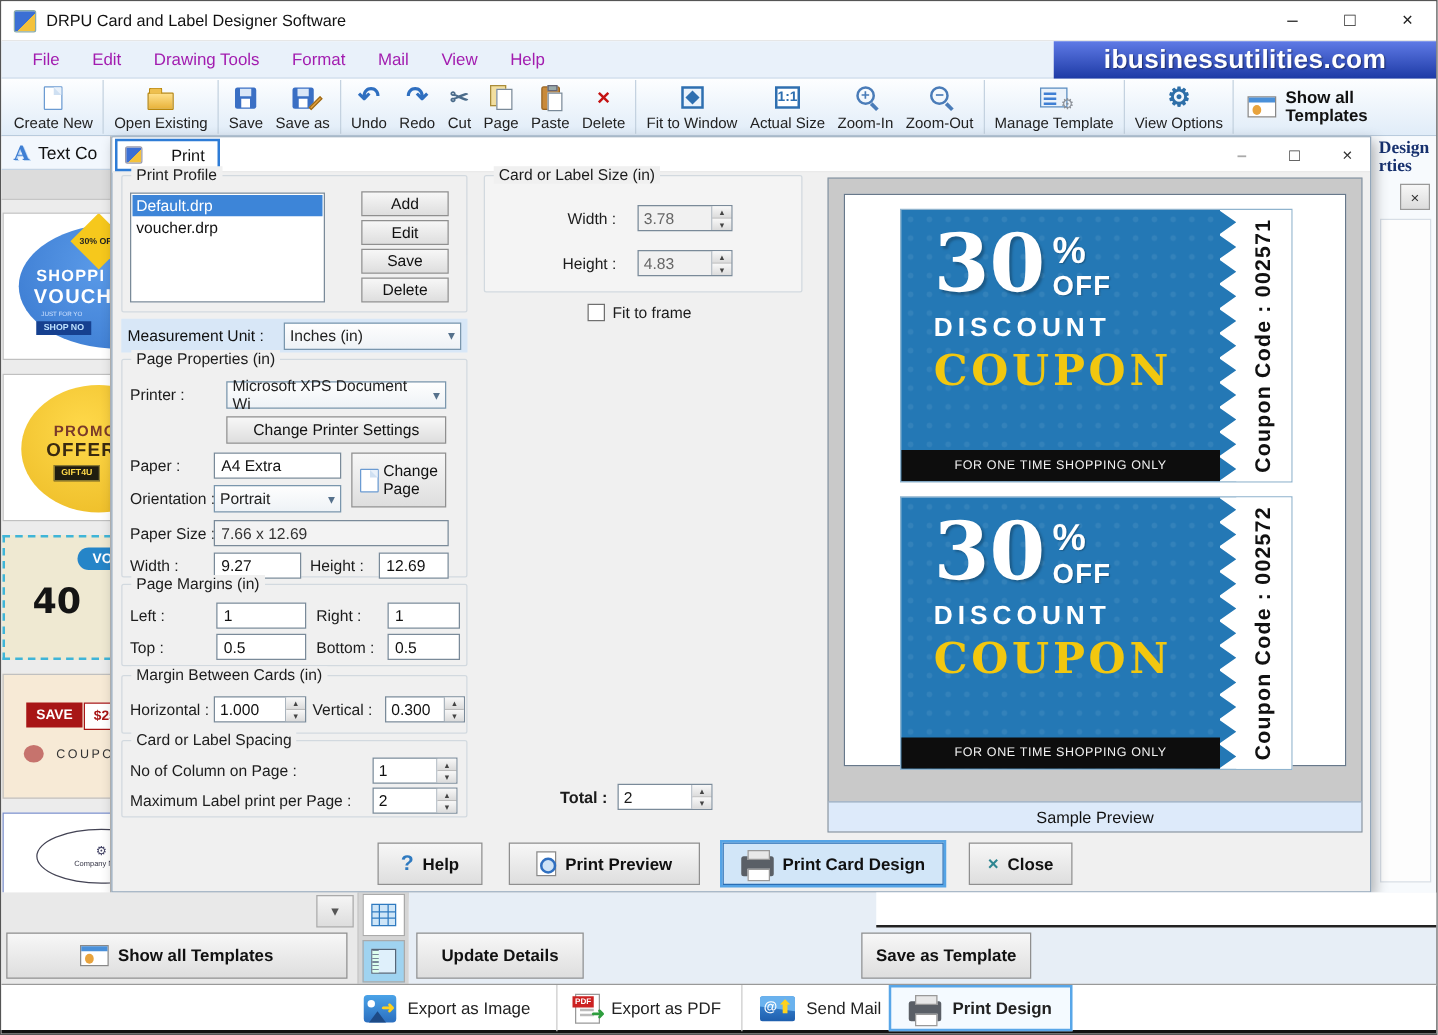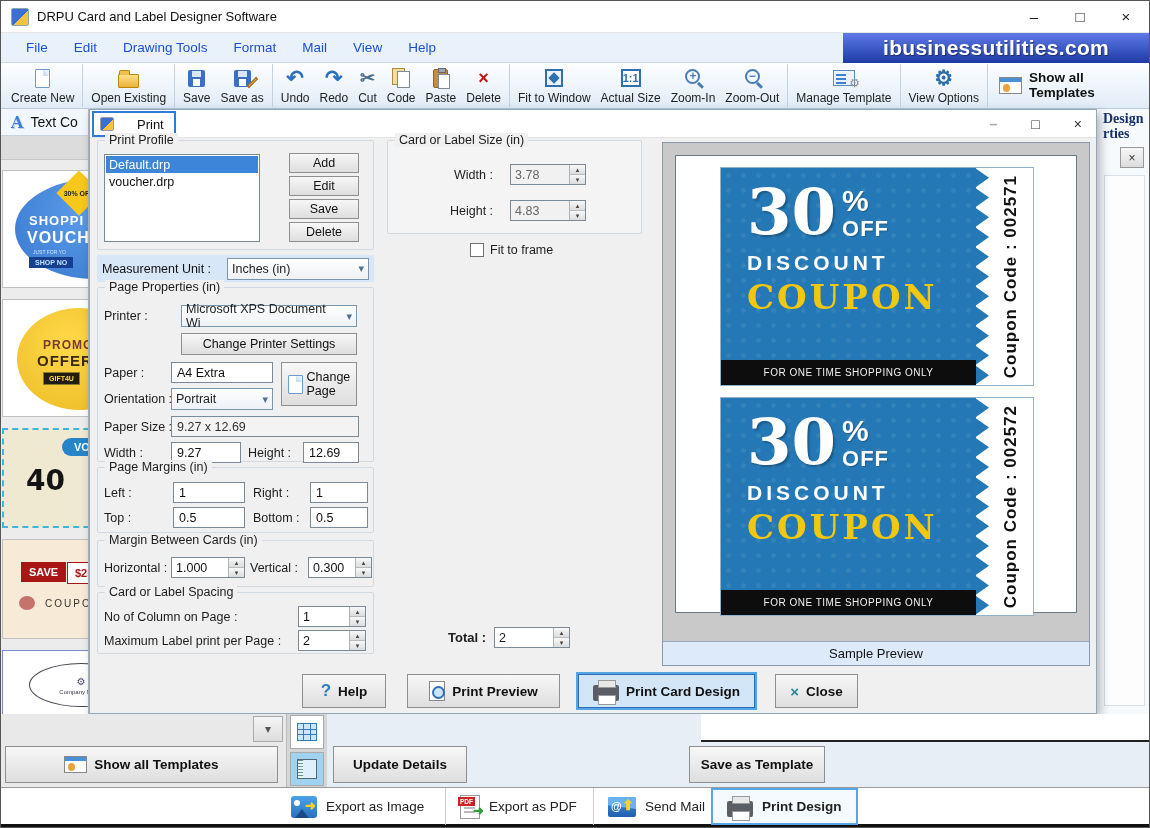--- a/index.html
+++ b/index.html
@@ -9,21 +9,21 @@
 
 
 .titlebar{position:absolute;left:0;top:0;right:0;height:32px;background:#fff;display:flex;align-items:center;padding-left:10px;gap:8px;border-bottom:1px solid #e6e6e6}
 .app-logo{width:18px;height:18px;border:1px solid #8aa;border-radius:2px;background:linear-gradient(135deg,#3b6fd4 55%,#f4c23c 55%)}
 .app-title{font-size:13px;color:#111}
 .win-controls{margin-left:auto;display:flex;height:100%}
 .win-btn{width:46px;display:flex;align-items:center;justify-content:center;font-size:15px;color:#222}
 
 
 .menubar{position:absolute;left:0;top:32px;right:0;height:30px;background:#e9f1fa;border-bottom:1px solid #c9d8e8;display:flex;align-items:center;padding-left:12px}
-.menu-item{padding:5px 13px;font-size:13.5px;color:#1d4ed8}
+.menu-item{padding:5px 13px;font-size:13.5px;color:#a21caf}
 .banner{position:absolute;top:32px;right:0;width:306px;height:30px;background:linear-gradient(#5f7ae6,#1d3aa5);
   color:#fff;font-weight:bold;font-size:21px;display:flex;align-items:center;justify-content:center;letter-spacing:.3px;text-shadow:1px 1px 1px rgba(0,0,0,.4)}
 
 
 .toolbar{position:absolute;left:0;top:62px;right:0;height:46px;background:linear-gradient(#fdfeff,#e0ecf8);border-bottom:1px solid #b9cbdd;display:flex;align-items:stretch;padding:1px 2px}
 .tb-group{display:flex;align-items:stretch;border-right:1px solid #c4d2e0;padding:0 3px}
 .tb-btn{display:flex;flex-direction:column;align-items:center;justify-content:flex-end;padding:2px 5px 2px;font-size:12px;color:#222;gap:1px;white-space:nowrap}
 .tb-ico{height:24px;display:flex;align-items:center;justify-content:center}
 .glyph{font-weight:bold}
 .g-undo,.g-redo{color:#2f6fc0;font-size:21px;line-height:20px}
@@ -275,21 +275,21 @@
         <span>Redo</span>
       </div>
       <div class="tb-btn">
         <span class="tb-ico glyph g-cut">✂</span>
         <span>Cut</span>
       </div>
       <div class="tb-btn">
         <span class="tb-ico">
             <span class="ic-copy"></span>
           </span>
-        <span>Code</span>
+        <span>Page</span>
       </div>
       <div class="tb-btn">
         <span class="tb-ico">
             <span class="ic-paste"></span>
           </span>
         <span>Paste</span>
       </div>
       <div class="tb-btn">
         <span class="tb-ico glyph g-del">×</span>
         <span>Delete</span>
@@ -439,21 +439,21 @@
       <div class="txt" style="position:absolute;left:73px;top:74px;width:102px">A4 Extra</div>
       <div class="btn" style="position:absolute;left:183px;top:74px;width:76px;height:44px;gap:4px">
         <span class="ic-page"></span>
         <span style="white-space:normal;width:44px;line-height:1.15">Change Page</span>
       </div>
       <div class="frow" style="left:6px;top:104px">Orientation :</div>
       <div class="dd" style="position:absolute;left:73px;top:100px;width:102px">
           <span>Portrait</span>
         </div>
       <div class="frow" style="left:6px;top:132px">Paper Size :</div>
-      <div class="txt ro" style="position:absolute;left:73px;top:128px;width:188px">9.27 x 12.69</div>
+      <div class="txt ro" style="position:absolute;left:73px;top:128px;width:188px">7.66 x 12.69</div>
       <div class="frow" style="left:6px;top:158px">Width :</div>
       <div class="txt" style="position:absolute;left:73px;top:154px;width:70px">9.27</div>
       <div class="frow" style="left:150px;top:158px">Height :</div>
       <div class="txt" style="position:absolute;left:205px;top:154px;width:56px">12.69</div>
     </div>
 
     <div class="grp" id="grp-margins">
       <span class="grp-label">Page Margins (in)</span>
       <div class="frow" style="left:6px;top:18px">Left :</div>
       <div class="txt" style="position:absolute;left:75px;top:14px;width:72px">1</div>

